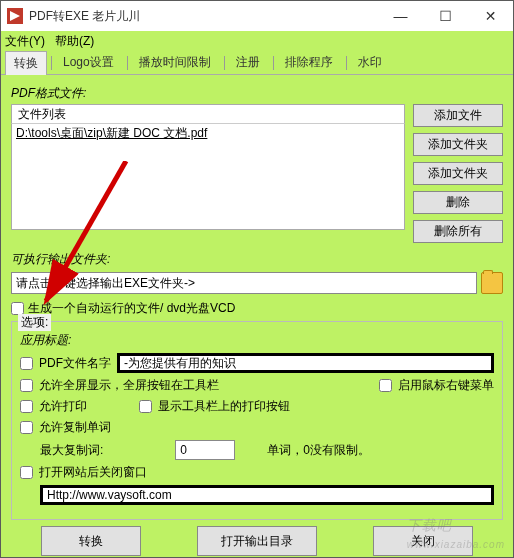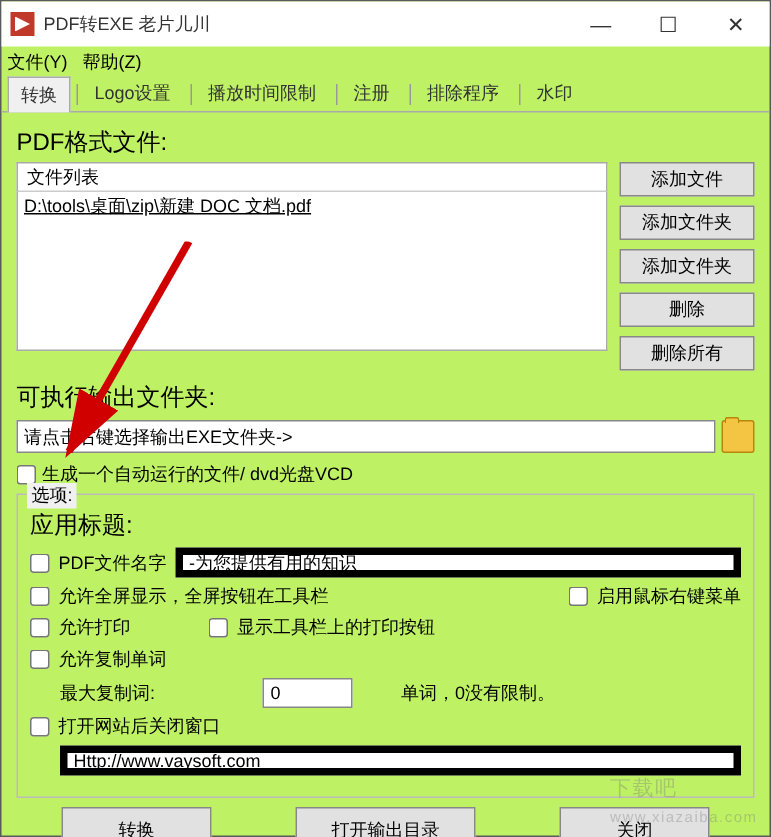--- a/index.html
+++ b/index.html
@@ -10,21 +10,21 @@
   .titlebar-icon::after { content:""; position:absolute; left:3px; top:3px; width:10px; height:10px; background:#fff; clip-path: polygon(0 0, 100% 50%, 0 100%);}
   .title-text { font-size: 12px; color: #333; }
   .winbtns { position: absolute; right: 0; top: 0; display: flex; height: 30px; }
   .winbtn { width: 45px; display: flex; align-items: center; justify-content: center; font-size: 14px; color: #333; }
   .menubar { height: 20px; display: flex; align-items: center; padding: 0 4px; gap: 10px; font-size: 12px; text-align: center; }
   .tabs { display: flex; border-bottom: 1px solid #aaa; height: 24px; align-items: flex-end; font-size: 12px; padding-left: 4px;}
   .tab { padding: 3px 8px; border: 1px solid transparent; border-bottom: none; margin-right: 2px; color: #333;}
   .tab.active { background: #f0f0f0; border-color: #aaa; position: relative; top: 1px; }
   .tab-divider { width:1px; height:14px; background:#999; margin:0 2px; align-self:center;}
   .content { padding: 6px 10px 4px 10px; font-size: 12px; }
-  .label { font-size: 16px; margin: 4px 0 2px 0; }
+  .label { font-size: 12px; margin: 4px 0 2px 0; font-style: italic; }
   .file-area { display: flex; gap: 8px; }
   .file-list { flex: 1; }
   .list-header { border: 1px solid #aaa; background: #fff; height: 20px; display:flex; align-items:center; padding:0 6px; border-bottom: 1px solid #ccc;}
   .list-body { border: 1px solid #aaa; border-top:none; background: #fff; height: 106px; overflow: auto; padding: 1px 4px; font-family: SimSun, monospace; font-size:12px;text-decoration:underline;}
   .side-btns { display: flex; flex-direction: column; gap: 6px; width: 90px;}
   .btn { height: 23px; background: #e1e1e1; border: 1px solid #888; font-size: 12px; display: flex; align-items: center; justify-content: center; cursor: pointer; }
   .output-row { display:flex; align-items:center; margin-top:4px;}
   .text-input { flex:1; height: 22px; background:#fff; border:1px solid #888; padding:0 4px; font-size:12px;}
   .folder-icon { width:22px; height:22px; margin-left:4px; display:inline-block; position:relative; background:#f4c542; border:1px solid #b8860b; border-radius:2px;}
   .folder-icon::before{content:"";position:absolute;top:-3px;left:1px;width:8px;height:3px;background:#f4c542;border:1px solid #b8860b;border-bottom:none;border-radius:2px 2px 0 0;}
@@ -32,22 +32,22 @@
   input[type=checkbox]{ width:13px; height:13px; margin:0;}
   .fieldset { border:1px solid #bbb; padding:6px 8px 10px 8px; margin-top:4px; position:relative;}
   .legend { position:absolute; top:-8px; left:6px; background:#f0f0f0; padding:0 3px; font-size:12px;}
   .inner-row { display:flex; align-items:center; gap:6px; margin:4px 0;}
   .inner-row .cklabel { min-width:auto; }
   .ml20 { margin-left: 20px; }
   .bottom-btns { display:flex; gap:10px; justify-content:space-between; padding:6px 30px 0 30px;}
   .bottom-btns .btn { width:100px; height:30px;}
   .arrow-overlay { position:absolute; left:25px; top:160px; pointer-events:none; z-index:10;}
   .small-input { width:60px; height:20px; border:1px solid #888; background:#fff; padding:0 4px; font-size:12px;}
-  .wide-input { flex:1; height:20px; border:5px solid #000000; background:#fff; padding:0 4px; font-size:12px;}
-  .watermark { position:absolute; right:8px; bottom:6px; font-size:14px; color:rgba(120,120,120,0.35); pointer-events:none; letter-spacing:1px;}
+  .wide-input { flex:1; height:20px; border:3px solid #000000; background:#fff; padding:0 4px; font-size:12px;}
+  .watermark { position:absolute; right:8px; bottom:6px; font-size:14px; color:rgba(120,120,120,0.35); font-style:italic; pointer-events:none; letter-spacing:1px;}
 </style>
 </head>
 <body>
 
 <div class="window">
   <div class="titlebar">
     <span class="titlebar-icon"></span>
     <span class="title-text">PDF转EXE    老片儿川</span>
     <div class="winbtns">
       <div class="winbtn">—</div>

